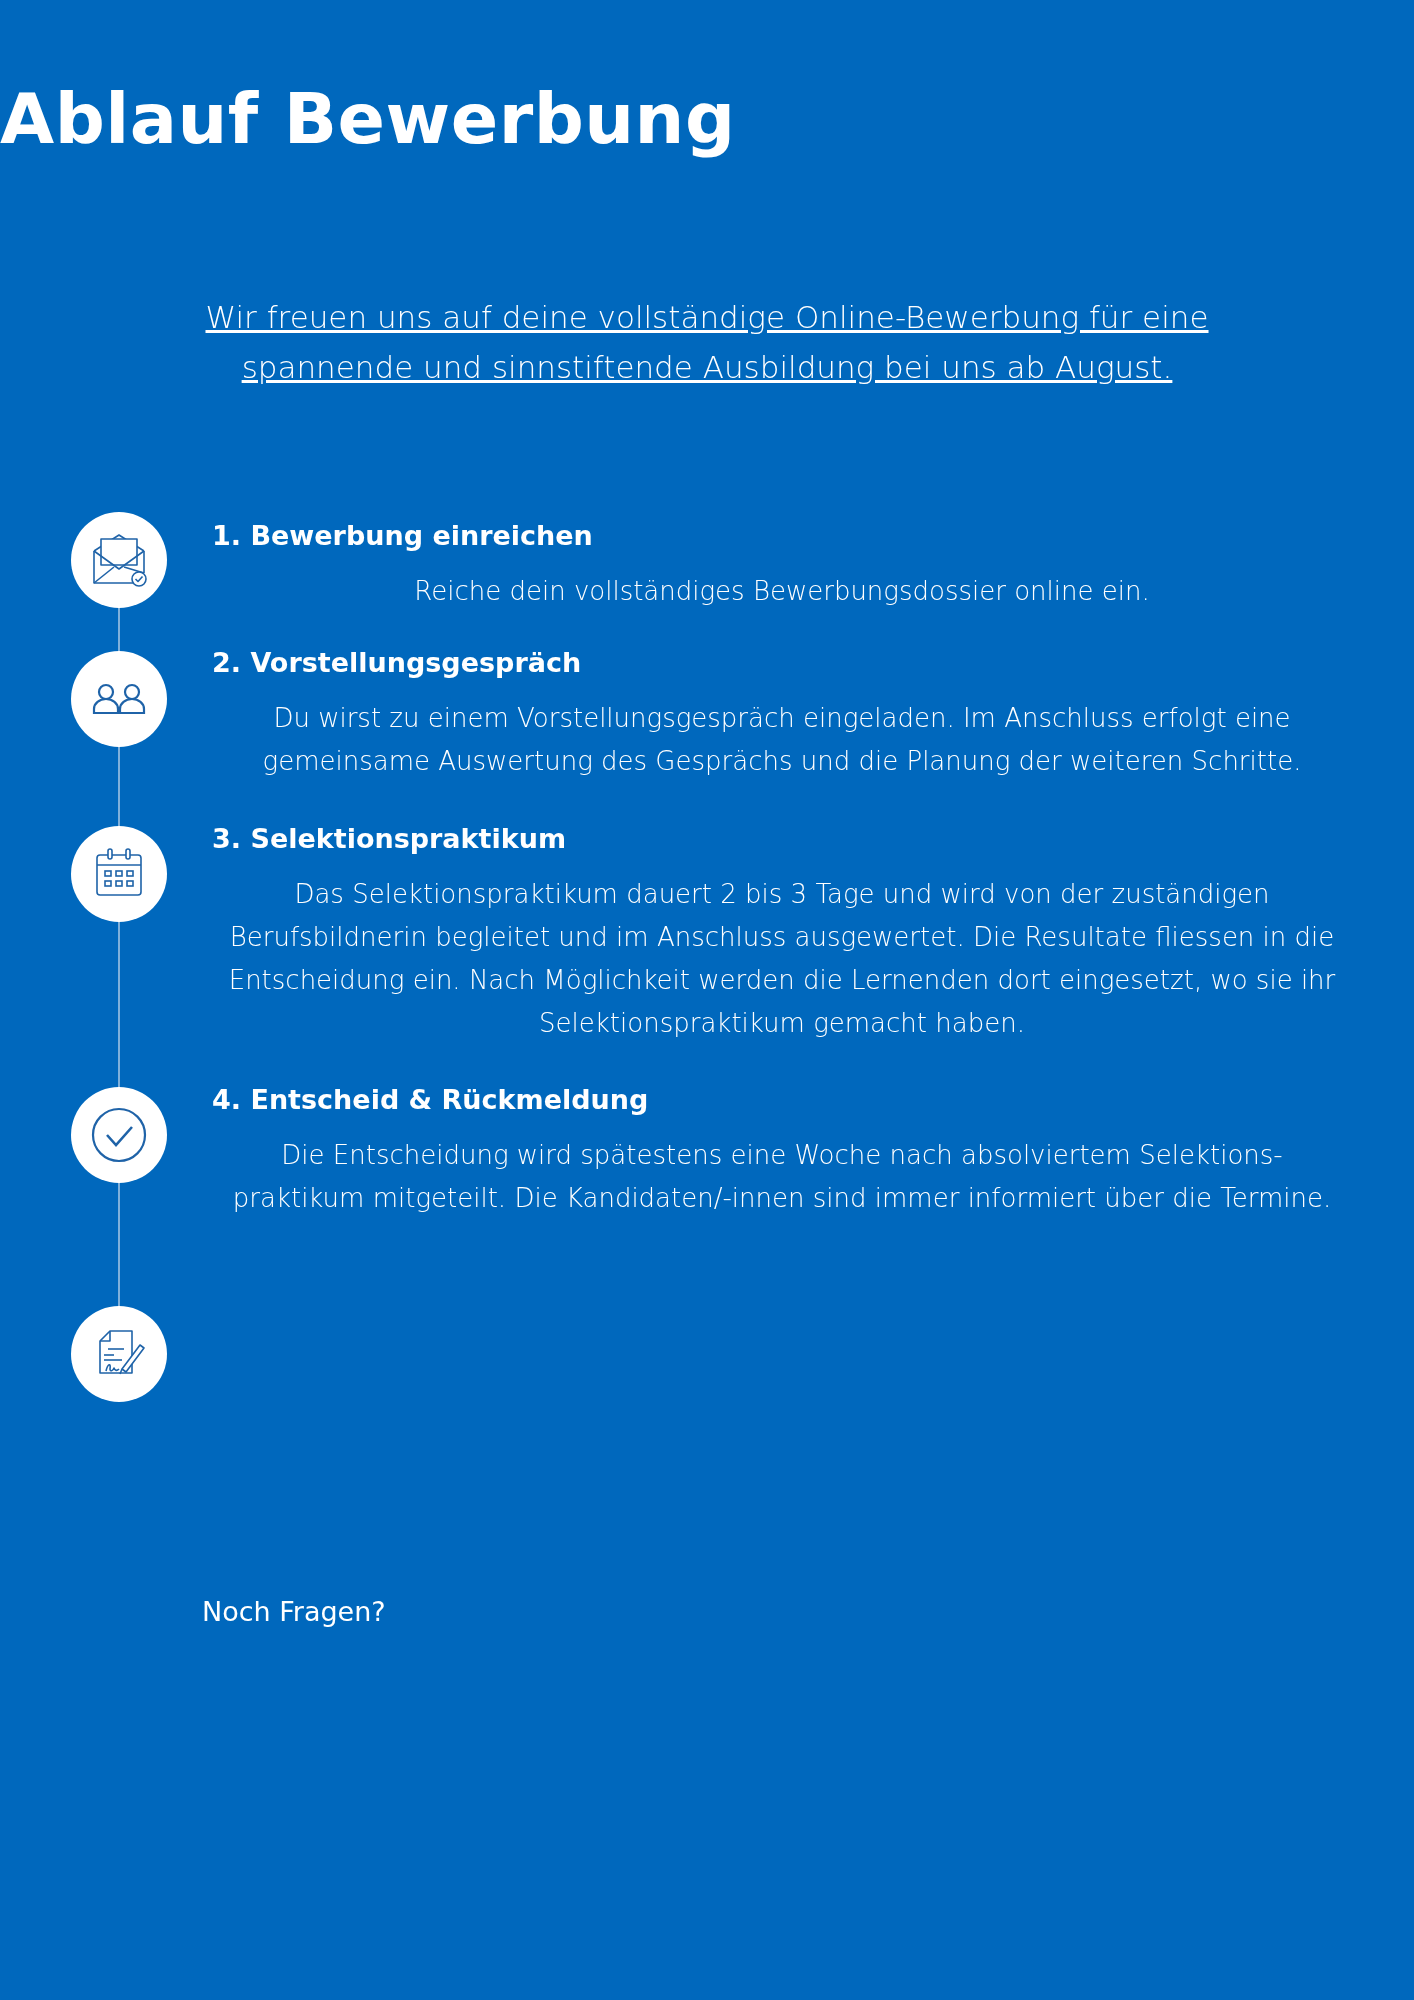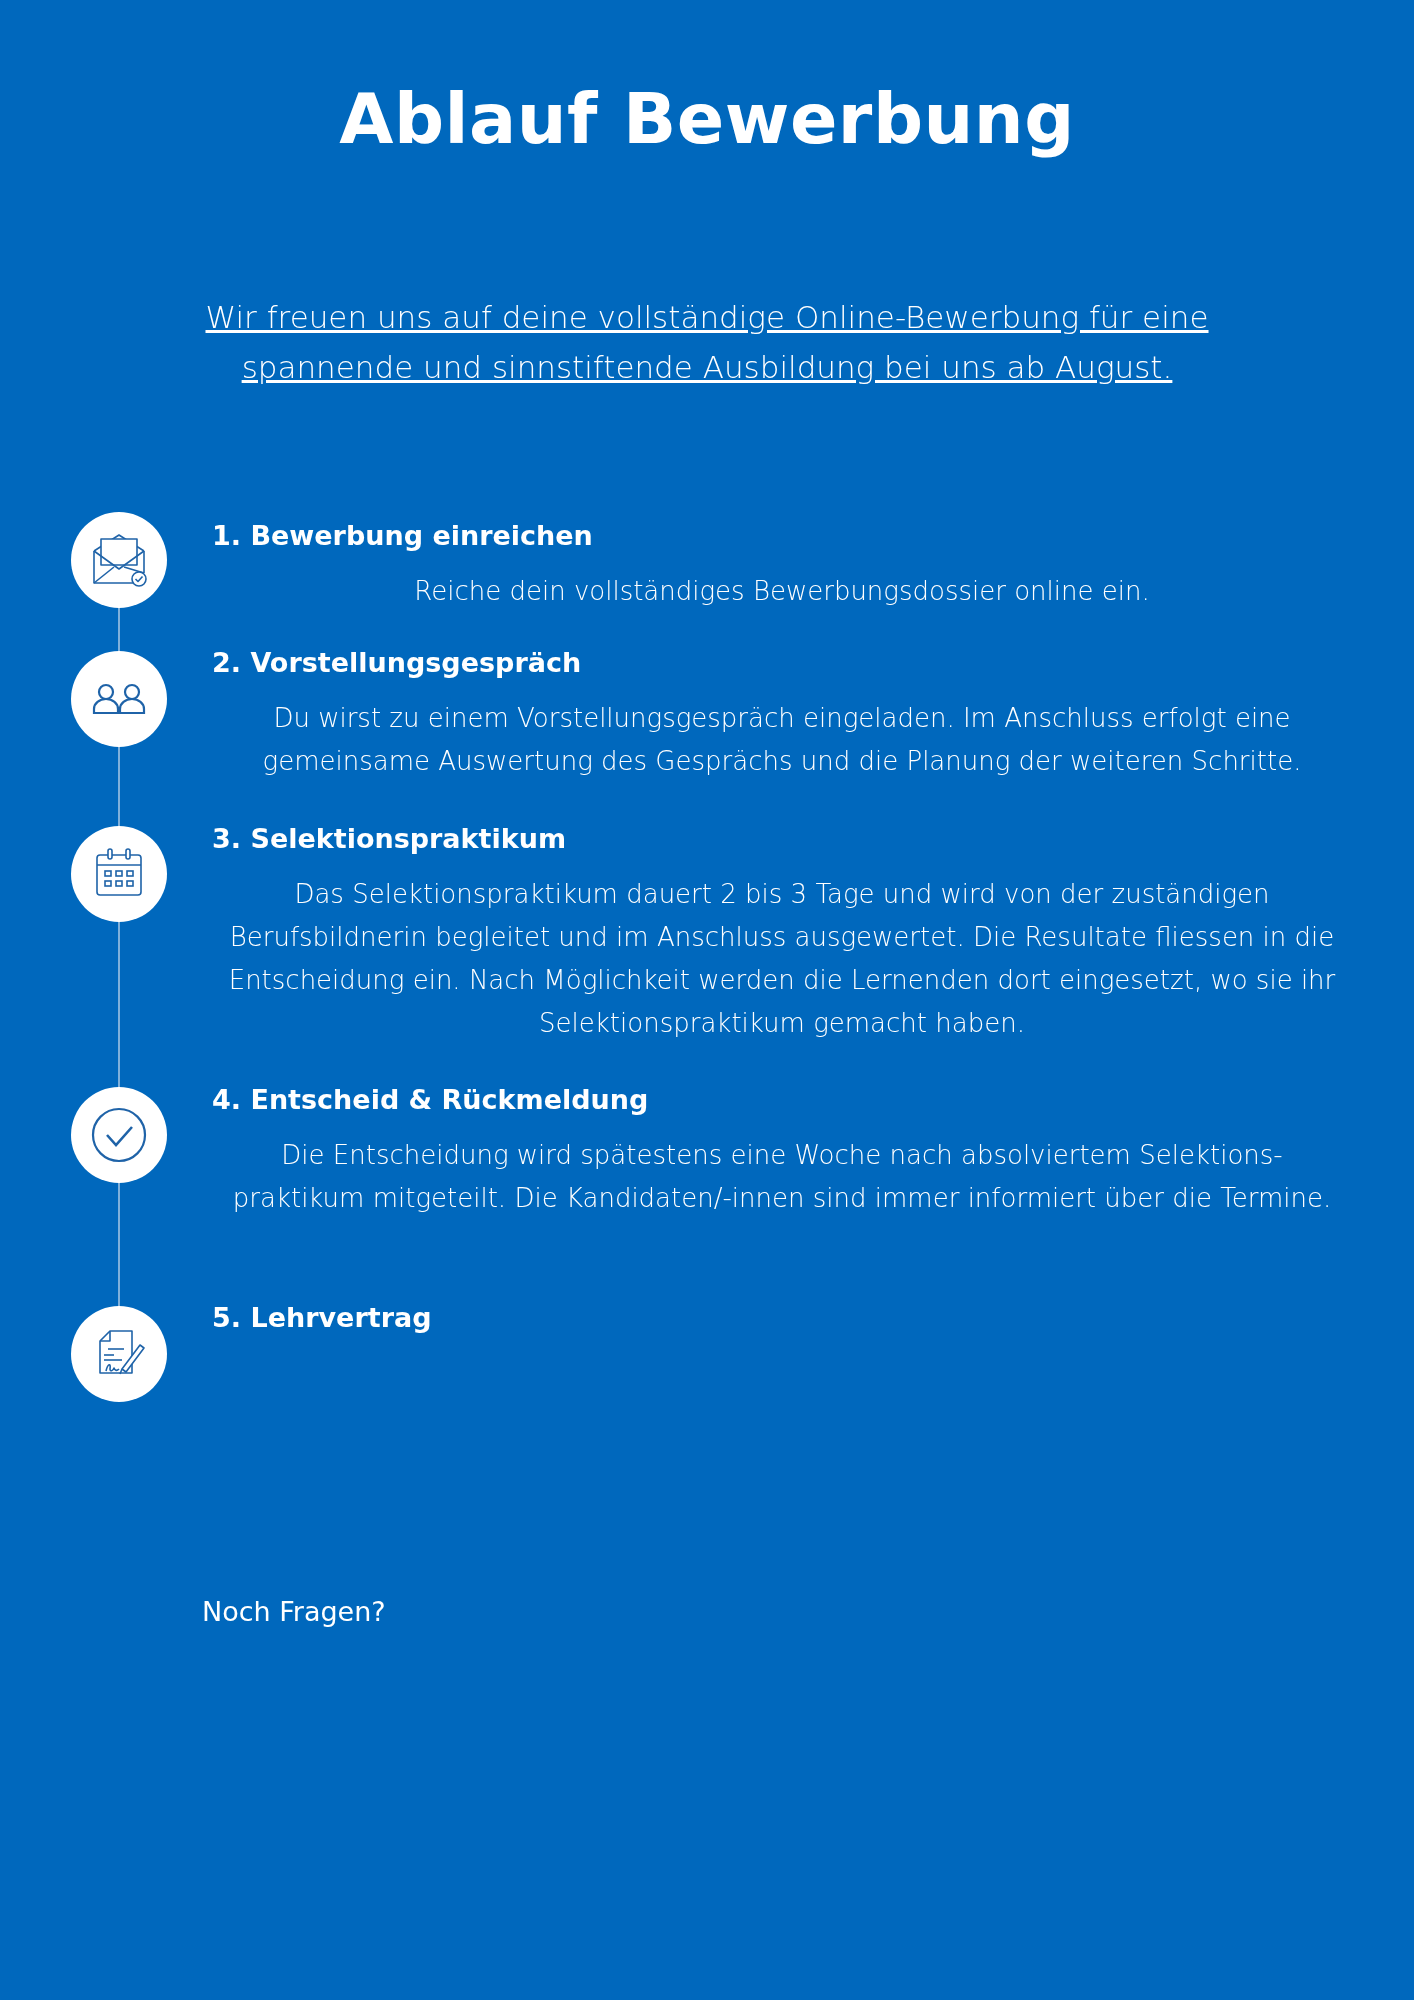--- a/index.html
+++ b/index.html
@@ -6,21 +6,21 @@
   body {
     width: 1414px; height: 2000px;
     background: #0068BD;
     color: #ffffff;
     font-family: "DejaVu Sans", sans-serif;
     position: relative;
     overflow: hidden;
   }
   .title {
     position: absolute; top: 78px; left: 0; width: 1414px;
-    text-align: center; font-size: 70px; font-weight: bold; letter-spacing: 0.5px;
+    text-align: left; font-size: 70px; font-weight: bold; letter-spacing: 0.5px;
     margin: 0;
   }
   .intro {
     position: absolute; top: 292px; left: 150px; width: 1114px;
     text-align: center; font-size: 31px; line-height: 50px; font-weight: 300;
     margin: 0;
     text-decoration: underline;
   }
   .timeline-line {
     position: absolute; left: 118px; top: 560px; width: 2px; height: 790px;
@@ -127,18 +127,17 @@
   <p class="step-title">3. Selektionspraktikum</p>
   <p class="step-body">Das Selektionspraktikum dauert 2 bis 3 Tage und wird von der zuständigen Berufsbildnerin begleitet und im Anschluss ausgewertet. Die Resultate fliessen in die Entscheidung ein. Nach Möglichkeit werden die Lernenden dort eingesetzt, wo sie ihr Selektionspraktikum gemacht haben.</p>
 </div>
 
 <div class="step" style="top:1082px">
   <p class="step-title">4. Entscheid &amp; Rückmeldung</p>
   <p class="step-body">Die Entscheidung wird spätestens eine Woche nach absolviertem Selektions-praktikum mitgeteilt. Die Kandidaten/-innen sind immer informiert über die Termine.</p>
 </div>
 
 <div class="step" style="top:1300px">
-  <p class="step-title">5. Lehrvertrag</p>
 </div>
 
 <div class="footer">
   <span class="q">Noch Fragen?</span>
 </div>
 
 </body></html>

